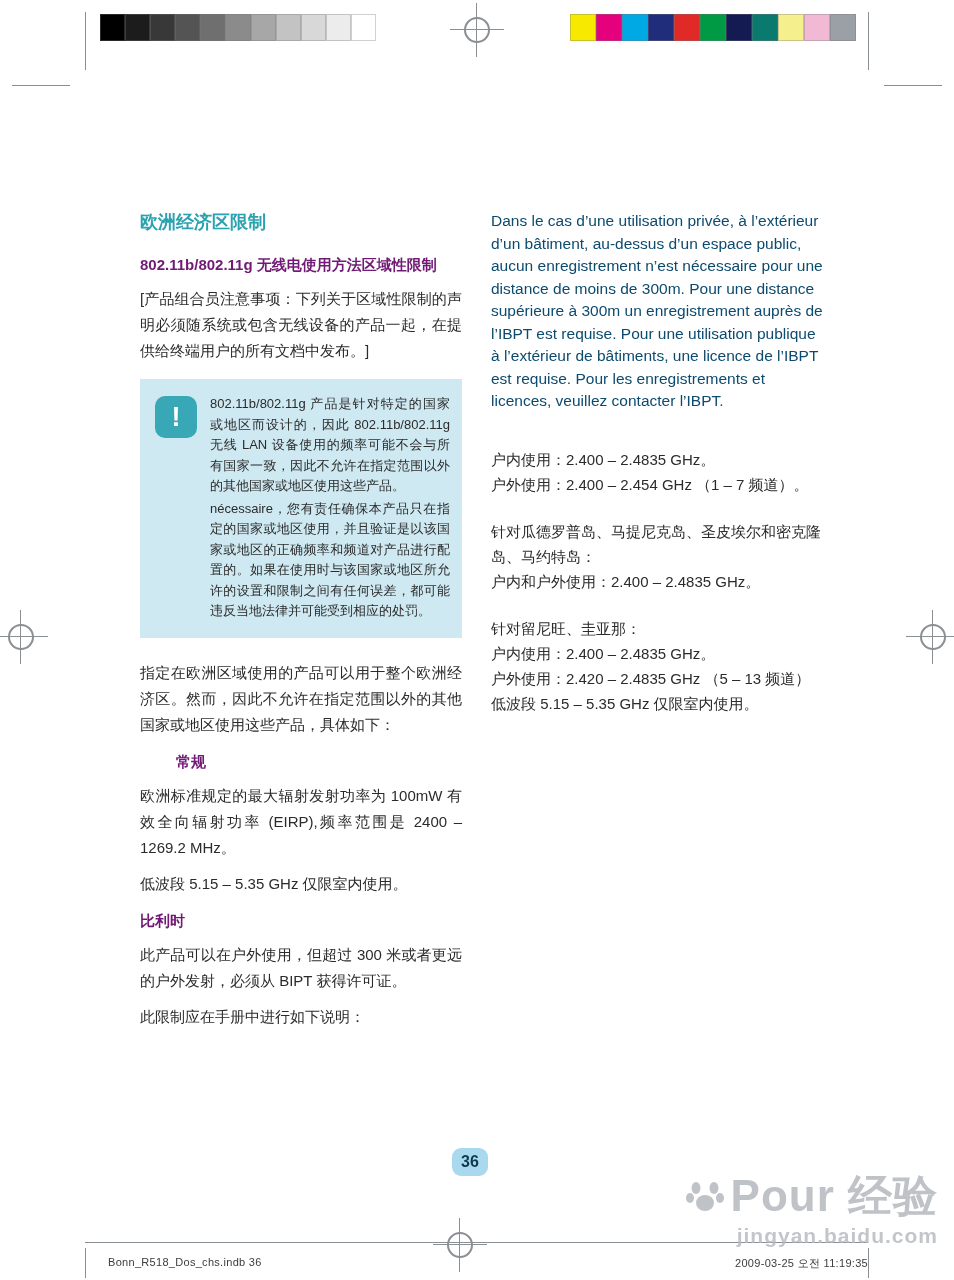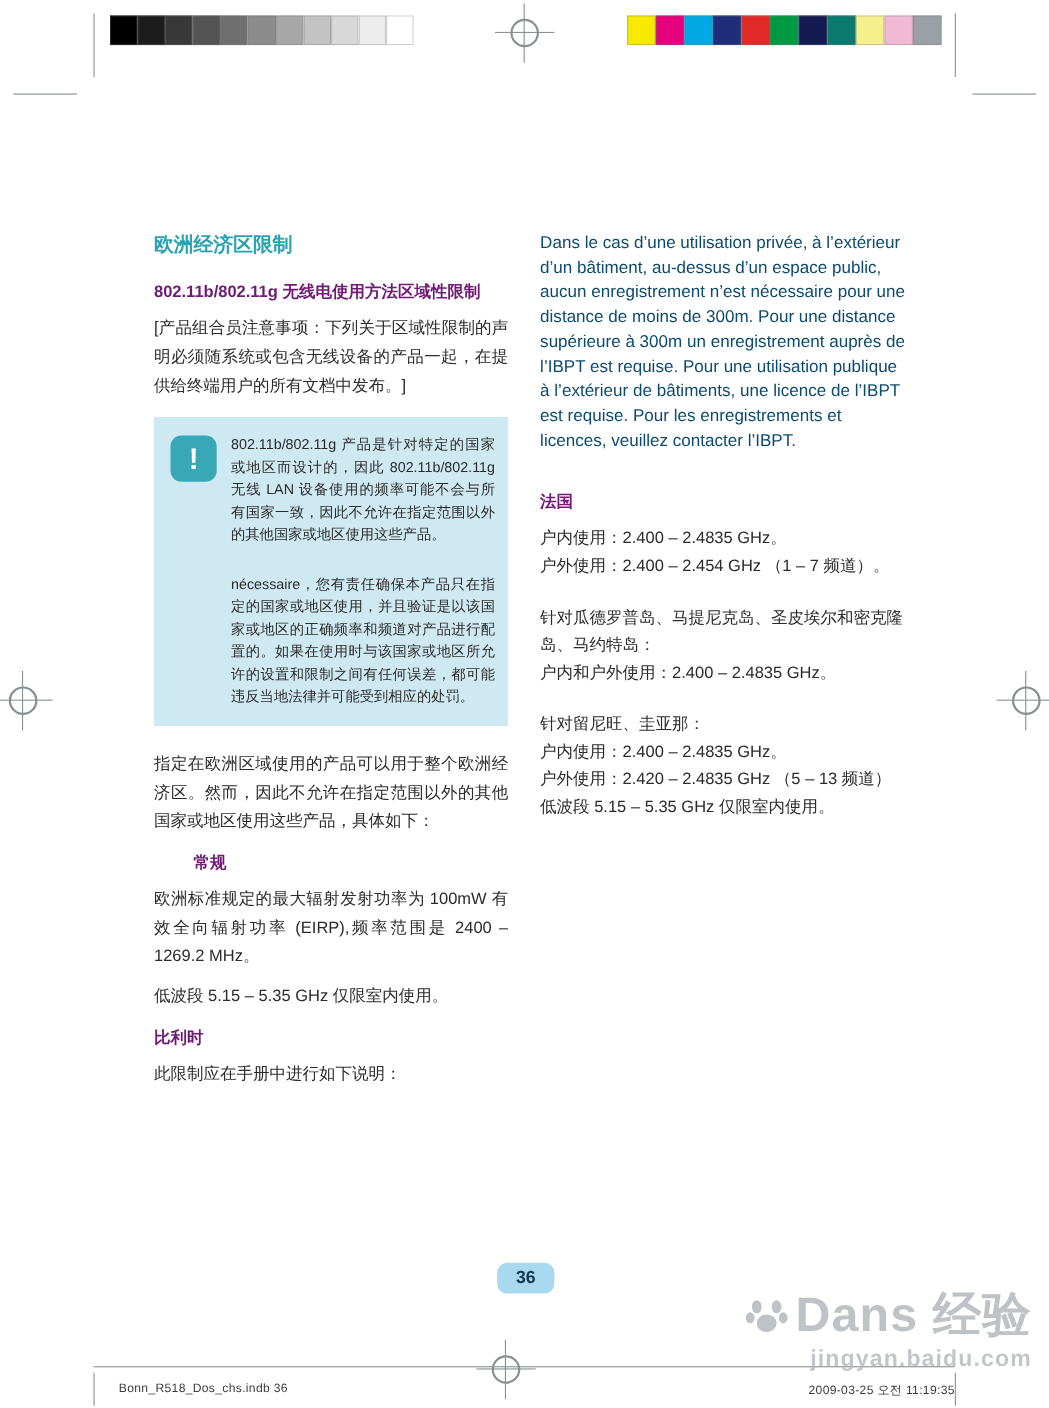--- a/index.html
+++ b/index.html
@@ -28,29 +28,29 @@
   .title { font-size:18px; font-weight:bold; color:#2aa2af; margin-bottom:22px; }
   .h-bold { font-size:15px; font-weight:bold; color:#701a75; margin-bottom:11px; }
   .para { font-size:15px; line-height:26px; color:#2b2b2b; margin-bottom:15px; text-align:justify; }
   .para-tight { margin-bottom:10px; }
 
   
   .callout { display:flex; gap:13px; background:#cfe9f2; padding:15px 12px 16px 15px; margin:4px 0 22px 0; }
   .callout-icon { flex:0 0 42px; width:42px; height:42px; margin-top:2px; background:#38a8b6; border-radius:10px;
                   color:#fff; font-weight:bold; font-size:27px; display:flex; align-items:center; justify-content:center; }
   .callout-text { font-size:13px; line-height:20.5px; color:#2b2b2b; text-align:justify; }
-  .callout-text .cp { margin-bottom:24px; }
+  .callout-text .cp { margin-bottom:2px; }
   .callout-text .cp:last-child { margin-bottom:0; }
 
   .fr-para { font-size:15.5px; line-height:22.5px; color:#0c4a6e; margin-bottom:34px; }
   .line { font-size:15px; line-height:25px; color:#2b2b2b; }
   .block { margin-bottom:22px; }
 
   
-  .page-badge { position:absolute; left:452px; top:1148px; width:52px; height:28px; background:#a9d9ef;
+  .page-badge { position:absolute; left:452px; top:1148px; width:36px; height:28px; background:#a9d9ef;
                 border-radius:9px; display:flex; align-items:center; justify-content:center;
                 font-size:16px; font-weight:bold; color:#10384d; }
 
   
   .watermark { position:absolute; right:16px; bottom:32px; text-align:right; color:#b4b8bd; }
   .wm-row { display:flex; align-items:flex-end; justify-content:flex-end; gap:6px; opacity:0.85; }
   .wm-main { font-size:44px; font-weight:bold; letter-spacing:1px; line-height:44px; }
   .wm-sub { font-size:21px; font-weight:bold; letter-spacing:1px; margin-top:6px; opacity:0.8; }
   .wm-paw { width:40px; height:40px; margin-bottom:2px; }
 
@@ -133,27 +133,27 @@
       </div>
     </div>
 
     <div class="para">指定在欧洲区域使用的产品可以用于整个欧洲经济区。然而，因此不允许在指定范围以外的其他国家或地区使用这些产品，具体如下：</div>
 
     <div class="h-bold" style="margin-top:8px;margin-left:36px;">常规</div>
     <div class="para para-tight">欧洲标准规定的最大辐射发射功率为 100mW 有效全向辐射功率 (EIRP),频率范围是 2400 – 1269.2 MHz。</div>
     <div class="para">低波段 5.15 – 5.35 GHz 仅限室内使用。</div>
 
     <div class="h-bold" style="margin-top:10px;">比利时</div>
+    <div class="para para-tight">此产品可以在户外使用，但超过 300 米或者更远的户外发射，必须从 BIPT 获得许可证。</div>
     <div class="para">此限制应在手册中进行如下说明：</div>
   </div>
 
   <div class="col col-right">
     <div class="fr-para">Dans le cas d’une utilisation privée, à l’extérieur d’un bâtiment, au-dessus d’un espace public, aucun enregistrement n’est nécessaire pour une distance de moins de 300m. Pour une distance supérieure à 300m un enregistrement auprès de l’IBPT est requise. Pour une utilisation publique à l’extérieur de bâtiments, une licence de l’IBPT est requise. Pour les enregistrements et licences, veuillez contacter l’IBPT.</div>
 
-    <div class="h-bold">法国</div>
 
     <div class="block">
       <div class="line">户内使用：2.400 – 2.4835 GHz。</div>
       <div class="line">户外使用：2.400 – 2.454 GHz （1 – 7 频道）。</div>
     </div>
 
     <div class="block">
       <div class="line">针对瓜德罗普岛、马提尼克岛、圣皮埃尔和密克隆岛、马约特岛：</div>
       <div class="line">户内和户外使用：2.400 – 2.4835 GHz。</div>
     </div>
@@ -170,21 +170,21 @@
 
   <div class="watermark">
     <div class="wm-row">
       <svg class="wm-paw" viewBox="0 0 40 40">
         <ellipse cx="11" cy="12" rx="4.5" ry="6" fill="#b4b8bd"></ellipse>
         <ellipse cx="29" cy="12" rx="4.5" ry="6" fill="#b4b8bd"></ellipse>
         <ellipse cx="5" cy="22" rx="4" ry="5" fill="#b4b8bd"></ellipse>
         <ellipse cx="35" cy="22" rx="4" ry="5" fill="#b4b8bd"></ellipse>
         <ellipse cx="20" cy="27" rx="9" ry="8" fill="#b4b8bd"></ellipse>
       </svg>
-      <span class="wm-main">Dans 经验</span>
+      <span class="wm-main">Pour 经验</span>
     </div>
     <div class="wm-sub">jingyan.baidu.com</div>
   </div>
 
   <div class="footer-text footer-left">Bonn_R518_Dos_chs.indb   36</div>
   <div class="footer-text footer-right">2009-03-25   오전 11:19:35</div>
 
 </div>
 
 </body></html>

